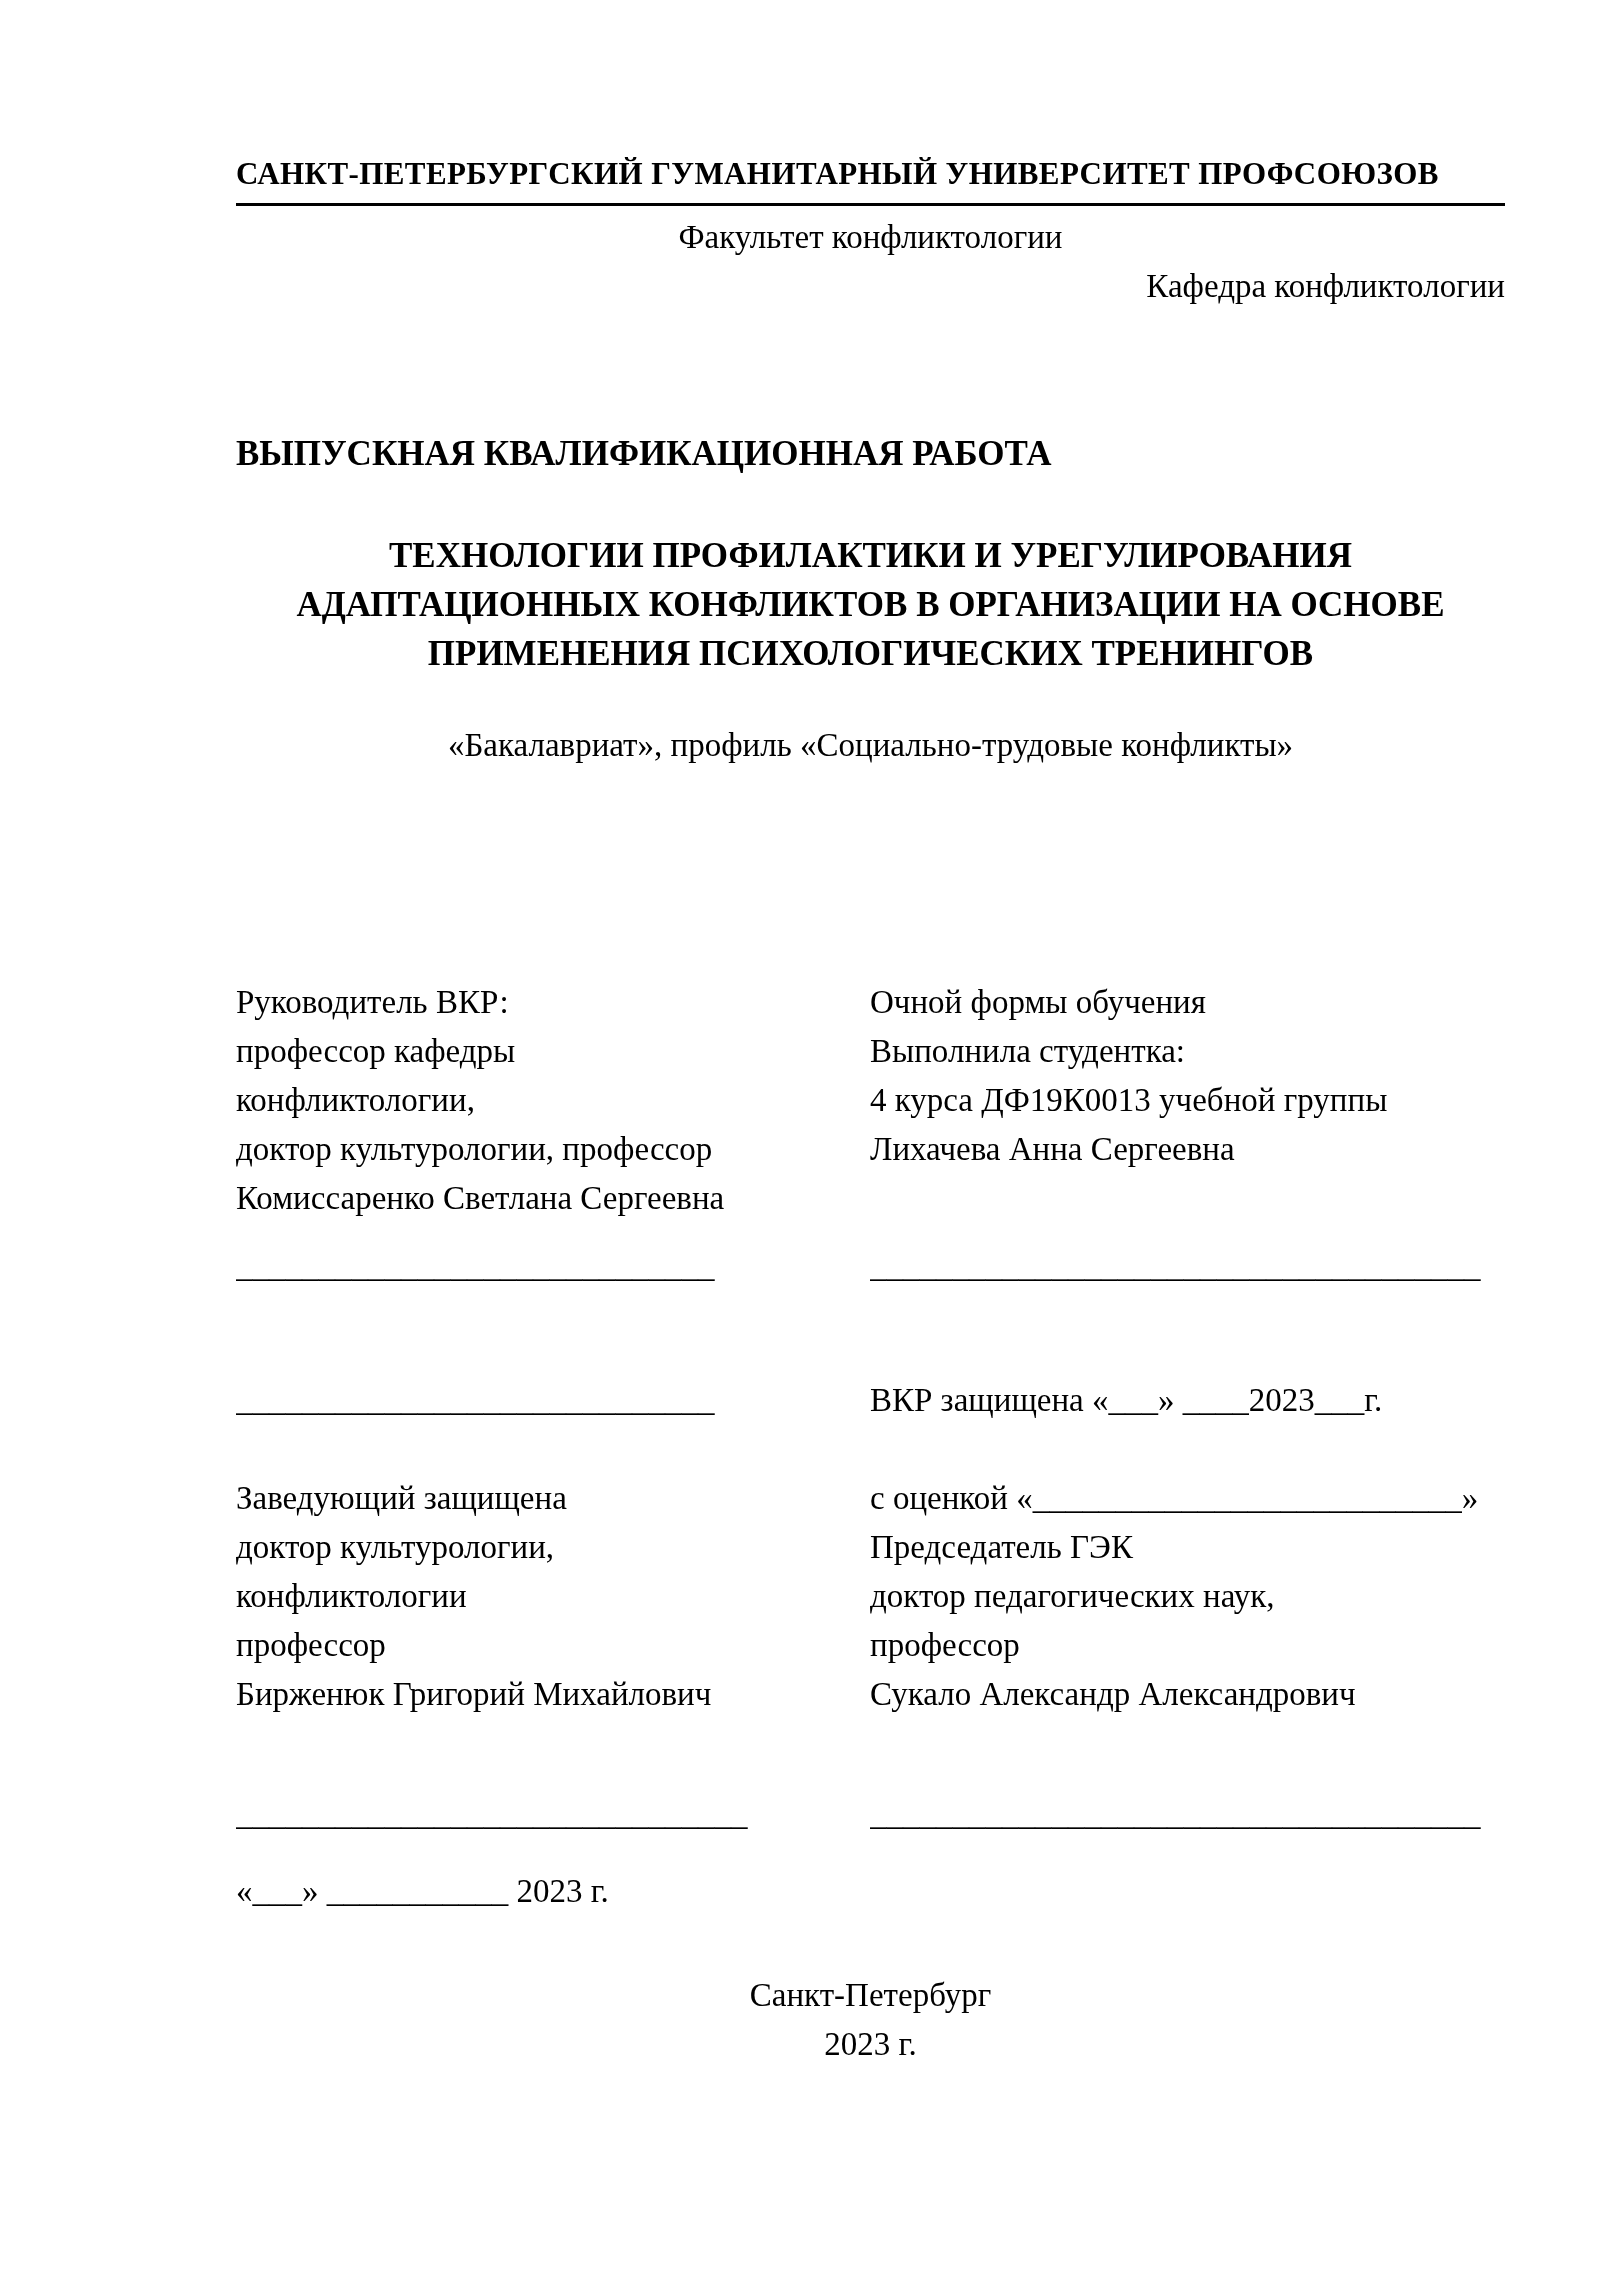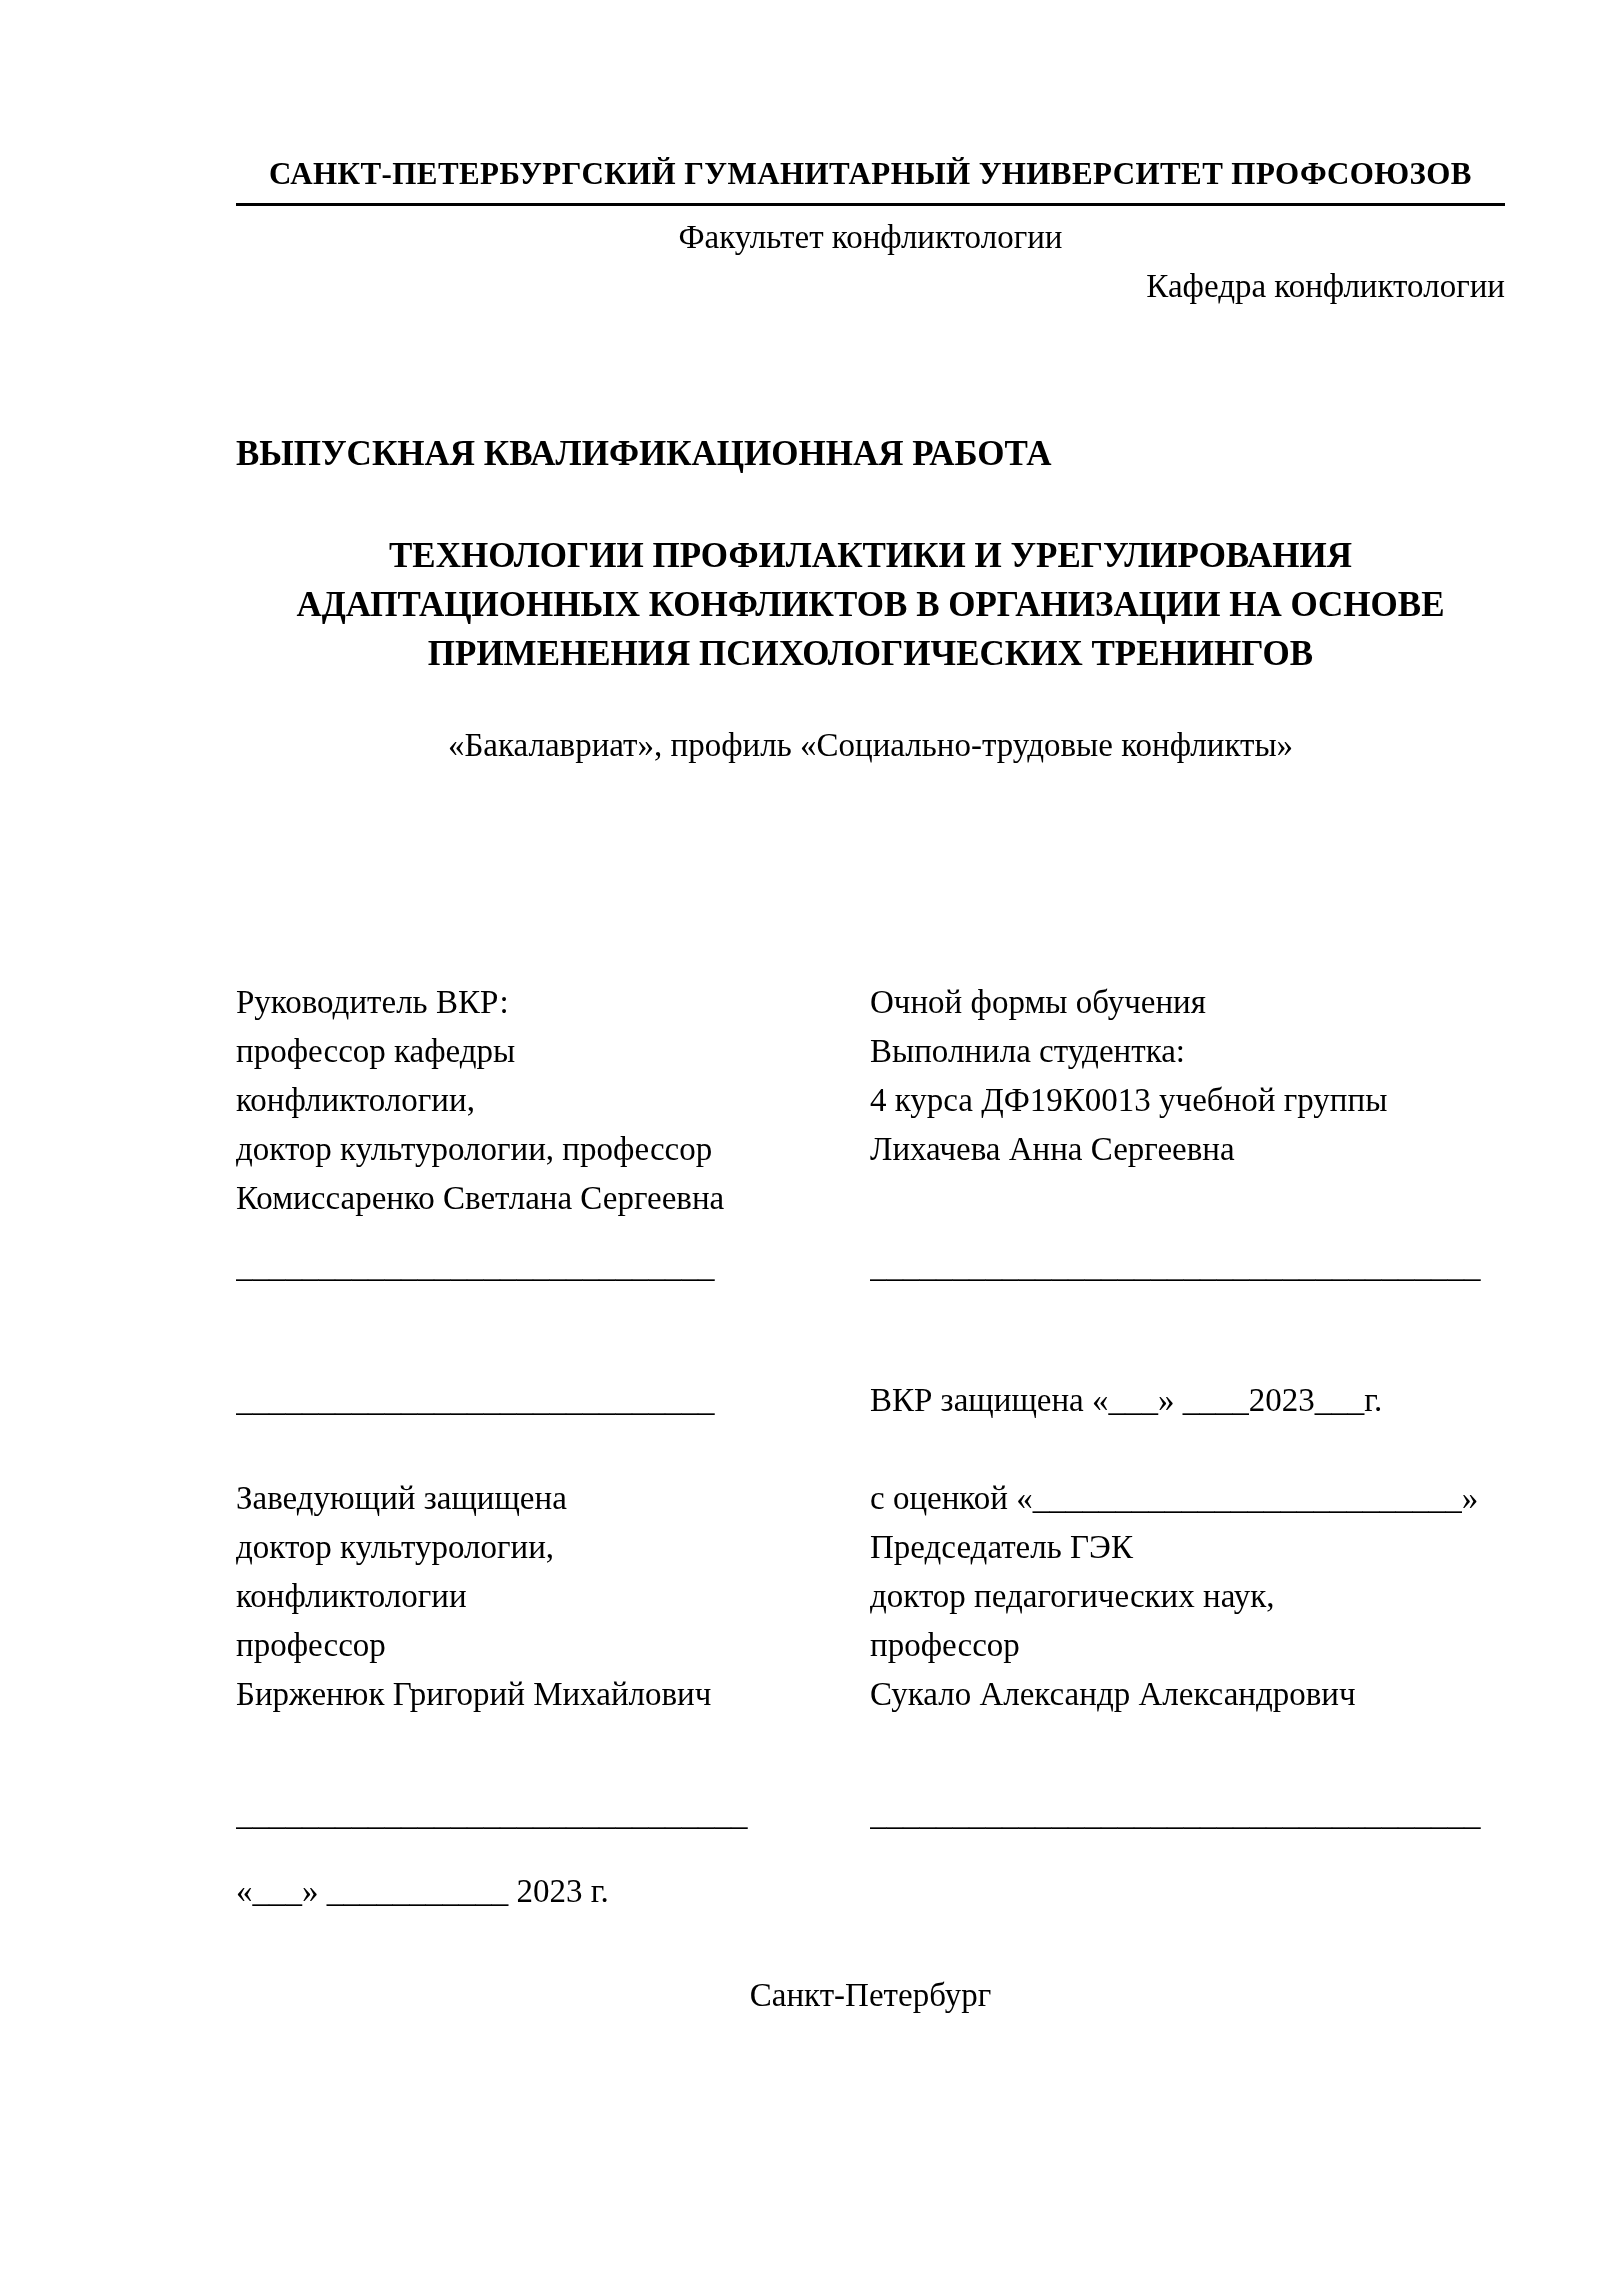--- a/index.html
+++ b/index.html
@@ -15,21 +15,20 @@
     width: 1622px;
     min-height: 2295px;
     padding: 153px 118px 47px 236px;
   }
   .content { width: 1269px; }
 
   .university {
     font-size: 31px;
     line-height: 41px;
     font-weight: bold;
-    text-align: center;
     letter-spacing: 0.4px;
     padding-bottom: 9.4px;
     border-bottom: 3.1px solid #000;
   }
   .faculty {
     margin-top: 6.3px;
     font-size: 33px;
     line-height: 49px;
     text-align: center;
   }
@@ -159,17 +158,18 @@
 
       <div class="sig-row row-date">
         <div>«___» ___________ 2023 г.</div>
         <div></div>
       </div>
 
     </div>
 
     <div class="footer">
       <div>Санкт-Петербург</div>
+      <div>2023 г.</div>
     </div>
 
   </div>
 </div>
 
 
 </body></html>

